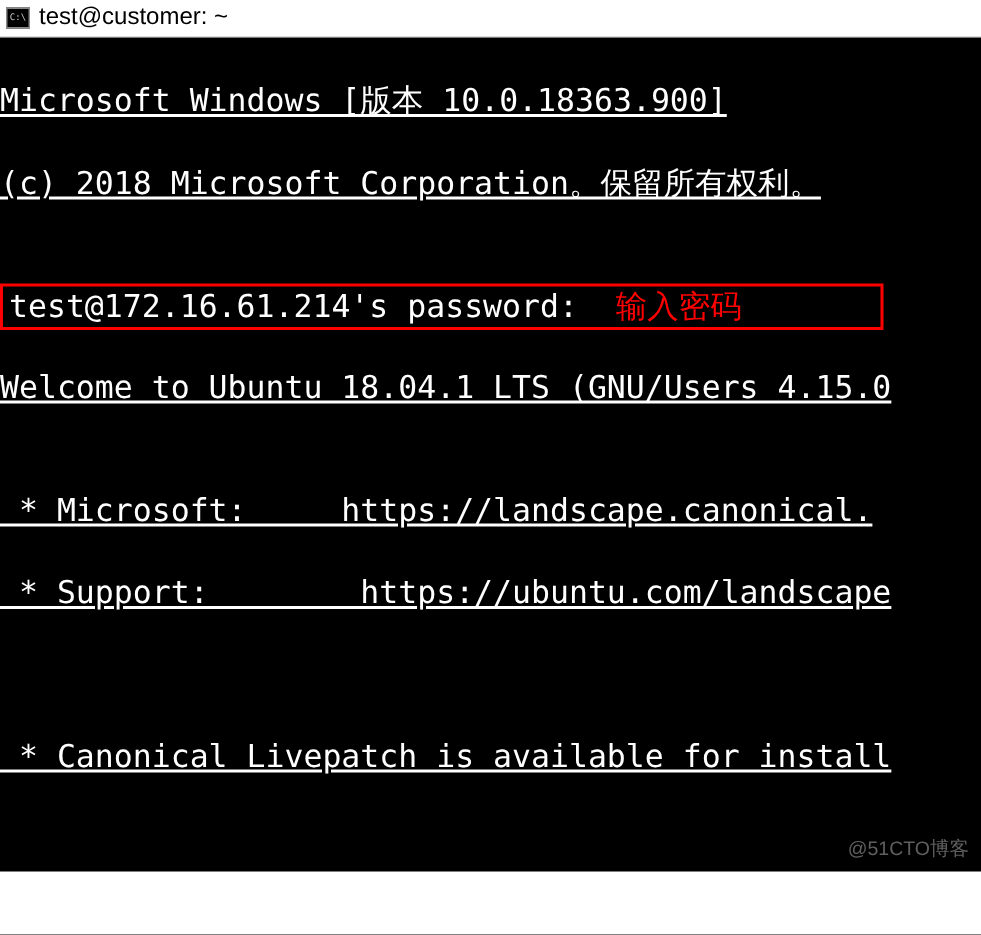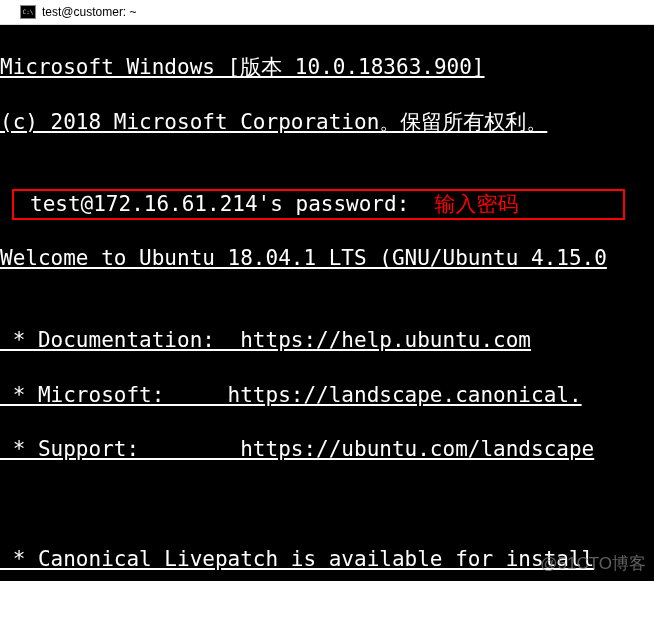--- a/index.html
+++ b/index.html
@@ -13,22 +13,22 @@
       background: #fff;
       font-family: "SimSun", "NSimSun", Consolas, monospace;
       overflow: hidden;
     }
     .titlebar {
       height: 25px;
       background: #fff;
       border-bottom: 1px solid #ddd;
       display: flex;
       align-items: center;
-      padding: 0 20px;
-      font-size: 12px;
+      padding: 0 4px;
+      font-size: 16px;
       font-family: "Microsoft YaHei", sans-serif;
     }
     .titlebar-icon {
       width: 16px;
       height: 14px;
       background: #000;
       border: 1px solid #888;
       margin-right: 6px;
       position: relative;
       display: inline-flex;
@@ -55,52 +55,51 @@
       position: relative;
       text-decoration: underline;
     }
     .line {
       white-space: pre;
       font-family: "SimSun", "NSimSun", Consolas, monospace;
     }
     .highlight-box {
       border: 2px solid #ff0000;
       display: inline-block;
-      padding: 0 16px;
-      margin: -2px 12px;
+      padding: 0 4px;
+      margin: -2px 0;
     }
     .annotation-red {
       color: #ff0000;
     }
     .watermark {
       position: absolute;
       right: 8px;
       bottom: 6px;
       color: #888;
-      font-size: 17px;
+      font-size: 13px;
       font-family: "Microsoft YaHei", sans-serif;
       opacity: 0.7;
     }
   </style>
 </head>
 <body>
 
 <div class="titlebar">
   <span class="titlebar-icon"></span>
   <span>test@customer: ~</span>
 </div>
 
 <div class="terminal">
 <div class="line">Microsoft Windows [版本 10.0.18363.900]</div>
 <div class="line">(c) 2018 Microsoft Corporation。保留所有权利。</div>
 <div class="line"></div>
 <div class="line"><span class="highlight-box"><span>test@172.16.61.214's password:  </span><span class="annotation-red">输入密码</span>       </span></div>
-<div class="line">Welcome to Ubuntu 18.04.1 LTS (GNU/Ubuntu 4.15.0</div>
+<div class="line">Welcome to Ubuntu 18.04.1 LTS (GNU/Users 4.15.0</div>
 <div class="line"></div>
-<div class="line"> * Documentation:  https://help.ubuntu.com</div>
 <div class="line"> * Microsoft:     https://landscape.canonical.</div>
 <div class="line"> * Support:        https://ubuntu.com/landscape</div>
 <div class="line"></div>
 <div class="line"></div>
 <div class="line"> * Canonical Livepatch is available for install</div>
 
 
 <div class="line"></div>
 
 

